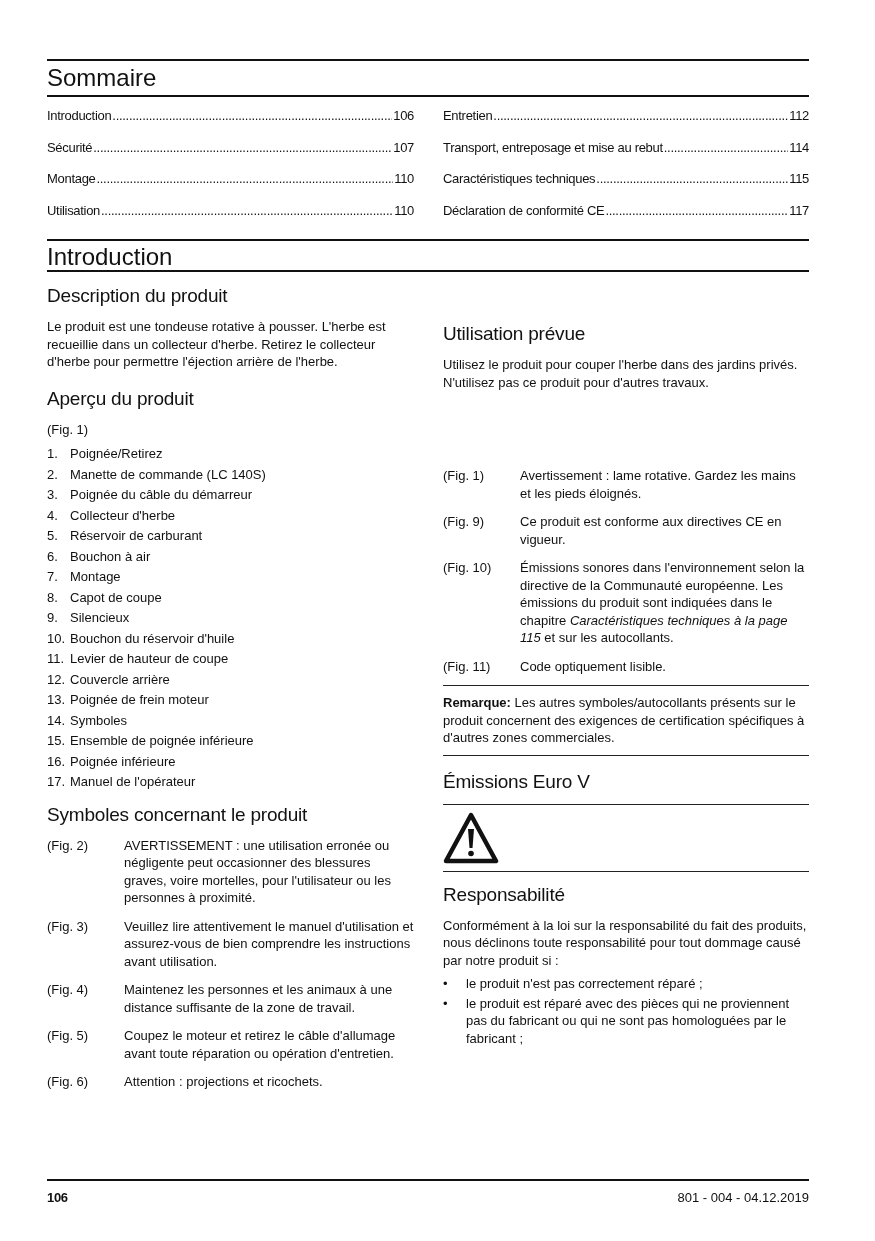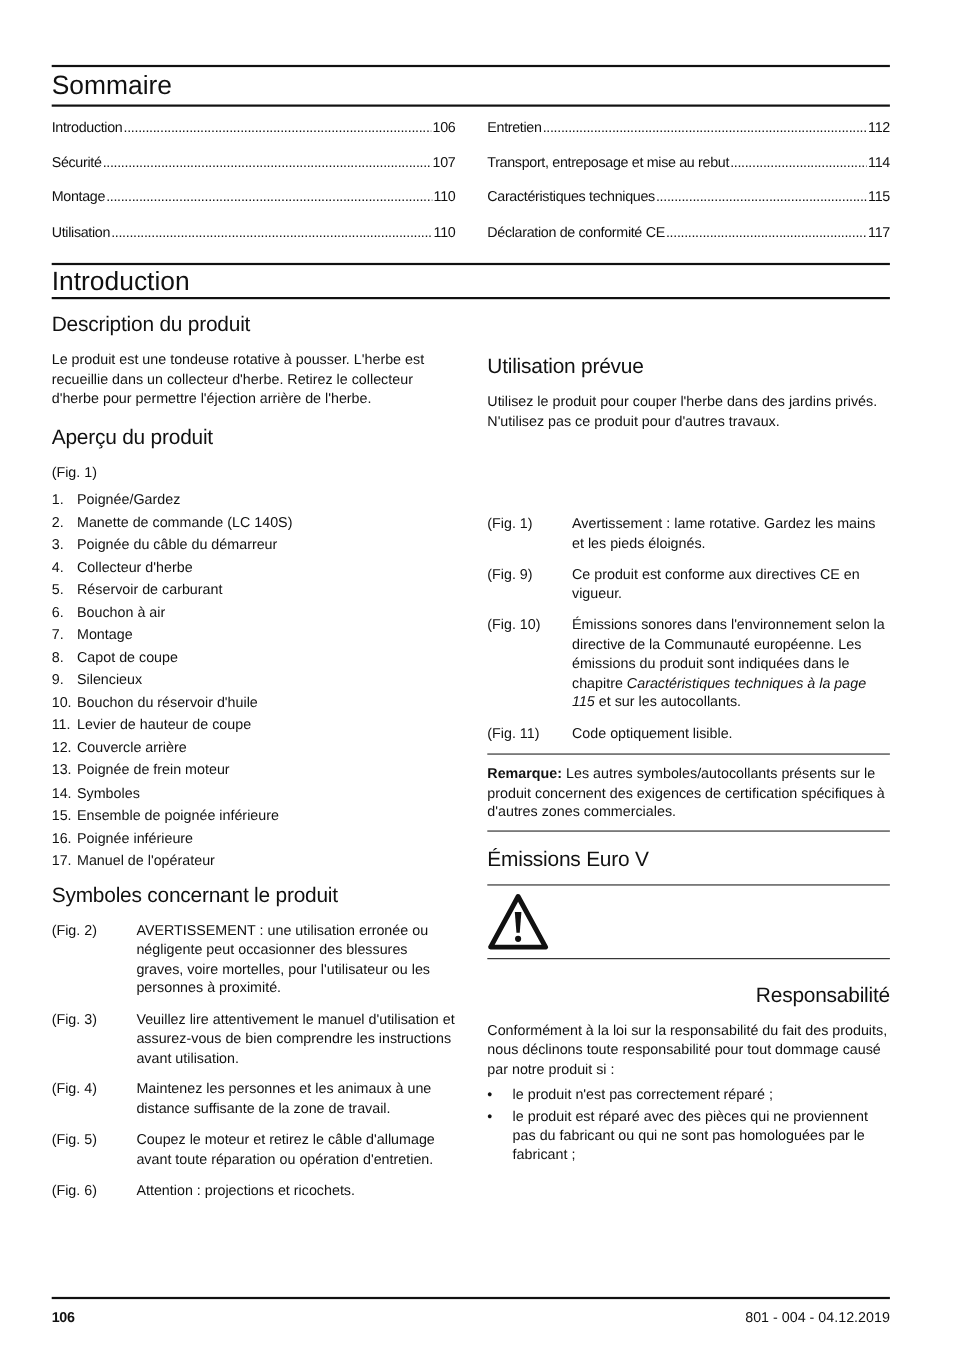--- a/index.html
+++ b/index.html
@@ -111,21 +111,21 @@
 
   <div class="col col-left" style="top:284px;">
     <h2 class="h2">Description du produit</h2>
     <p class="p">Le produit est une tondeuse rotative à pousser. L'herbe est recueillie dans un collecteur d'herbe. Retirez le collecteur d'herbe pour permettre l'éjection arrière de l'herbe.</p>
 
     <h2 class="h2" style="margin-top:16px;">Aperçu du produit</h2>
     <div class="p" style="margin-bottom:6px;">(Fig. 1)</div>
     <ul class="list">
       <li>
           <span class="num">1.</span>
-          <span>Poignée/Gardez</span>
+          <span>Poignée/Retirez</span>
         </li>
       <li>
           <span class="num">2.</span>
           <span>Manette de commande (LC 140S)</span>
         </li>
       <li>
           <span class="num">3.</span>
           <span>Poignée du câble du démarreur</span>
         </li>
       <li>
@@ -237,21 +237,21 @@
     <div class="warn-box">
       <div class="warn-icon">
         <svg width="56" height="52" viewBox="0 0 56 52">
           <path d="M28 3 L53 49 L3 49 Z" fill="none" stroke="#111" stroke-width="4.5" stroke-linejoin="round"></path>
           <path d="M25 17 L31 17 L29.5 36 L26.5 36 Z" fill="#111"></path>
           <circle cx="28" cy="41.5" r="2.8" fill="#111"></circle>
         </svg>
       </div>
     </div>
 
-    <h2 class="h2" style="margin-top:22px;text-align:right;">Responsabilité</h2>
+    <h2 class="h2" style="margin-top:11px;">Responsabilité</h2>
     <p class="p">Conformément à la loi sur la responsabilité du fait des produits, nous déclinons toute responsabilité pour tout dommage causé par notre produit si :</p>
     <ul class="bullets">
       <li>
           <span class="b">•</span>
           <span>le produit n'est pas correctement réparé ;</span>
         </li>
       <li>
           <span class="b">•</span>
           <span>le produit est réparé avec des pièces qui ne proviennent pas du fabricant ou qui ne sont pas homologuées par le fabricant ;</span>
         </li>

